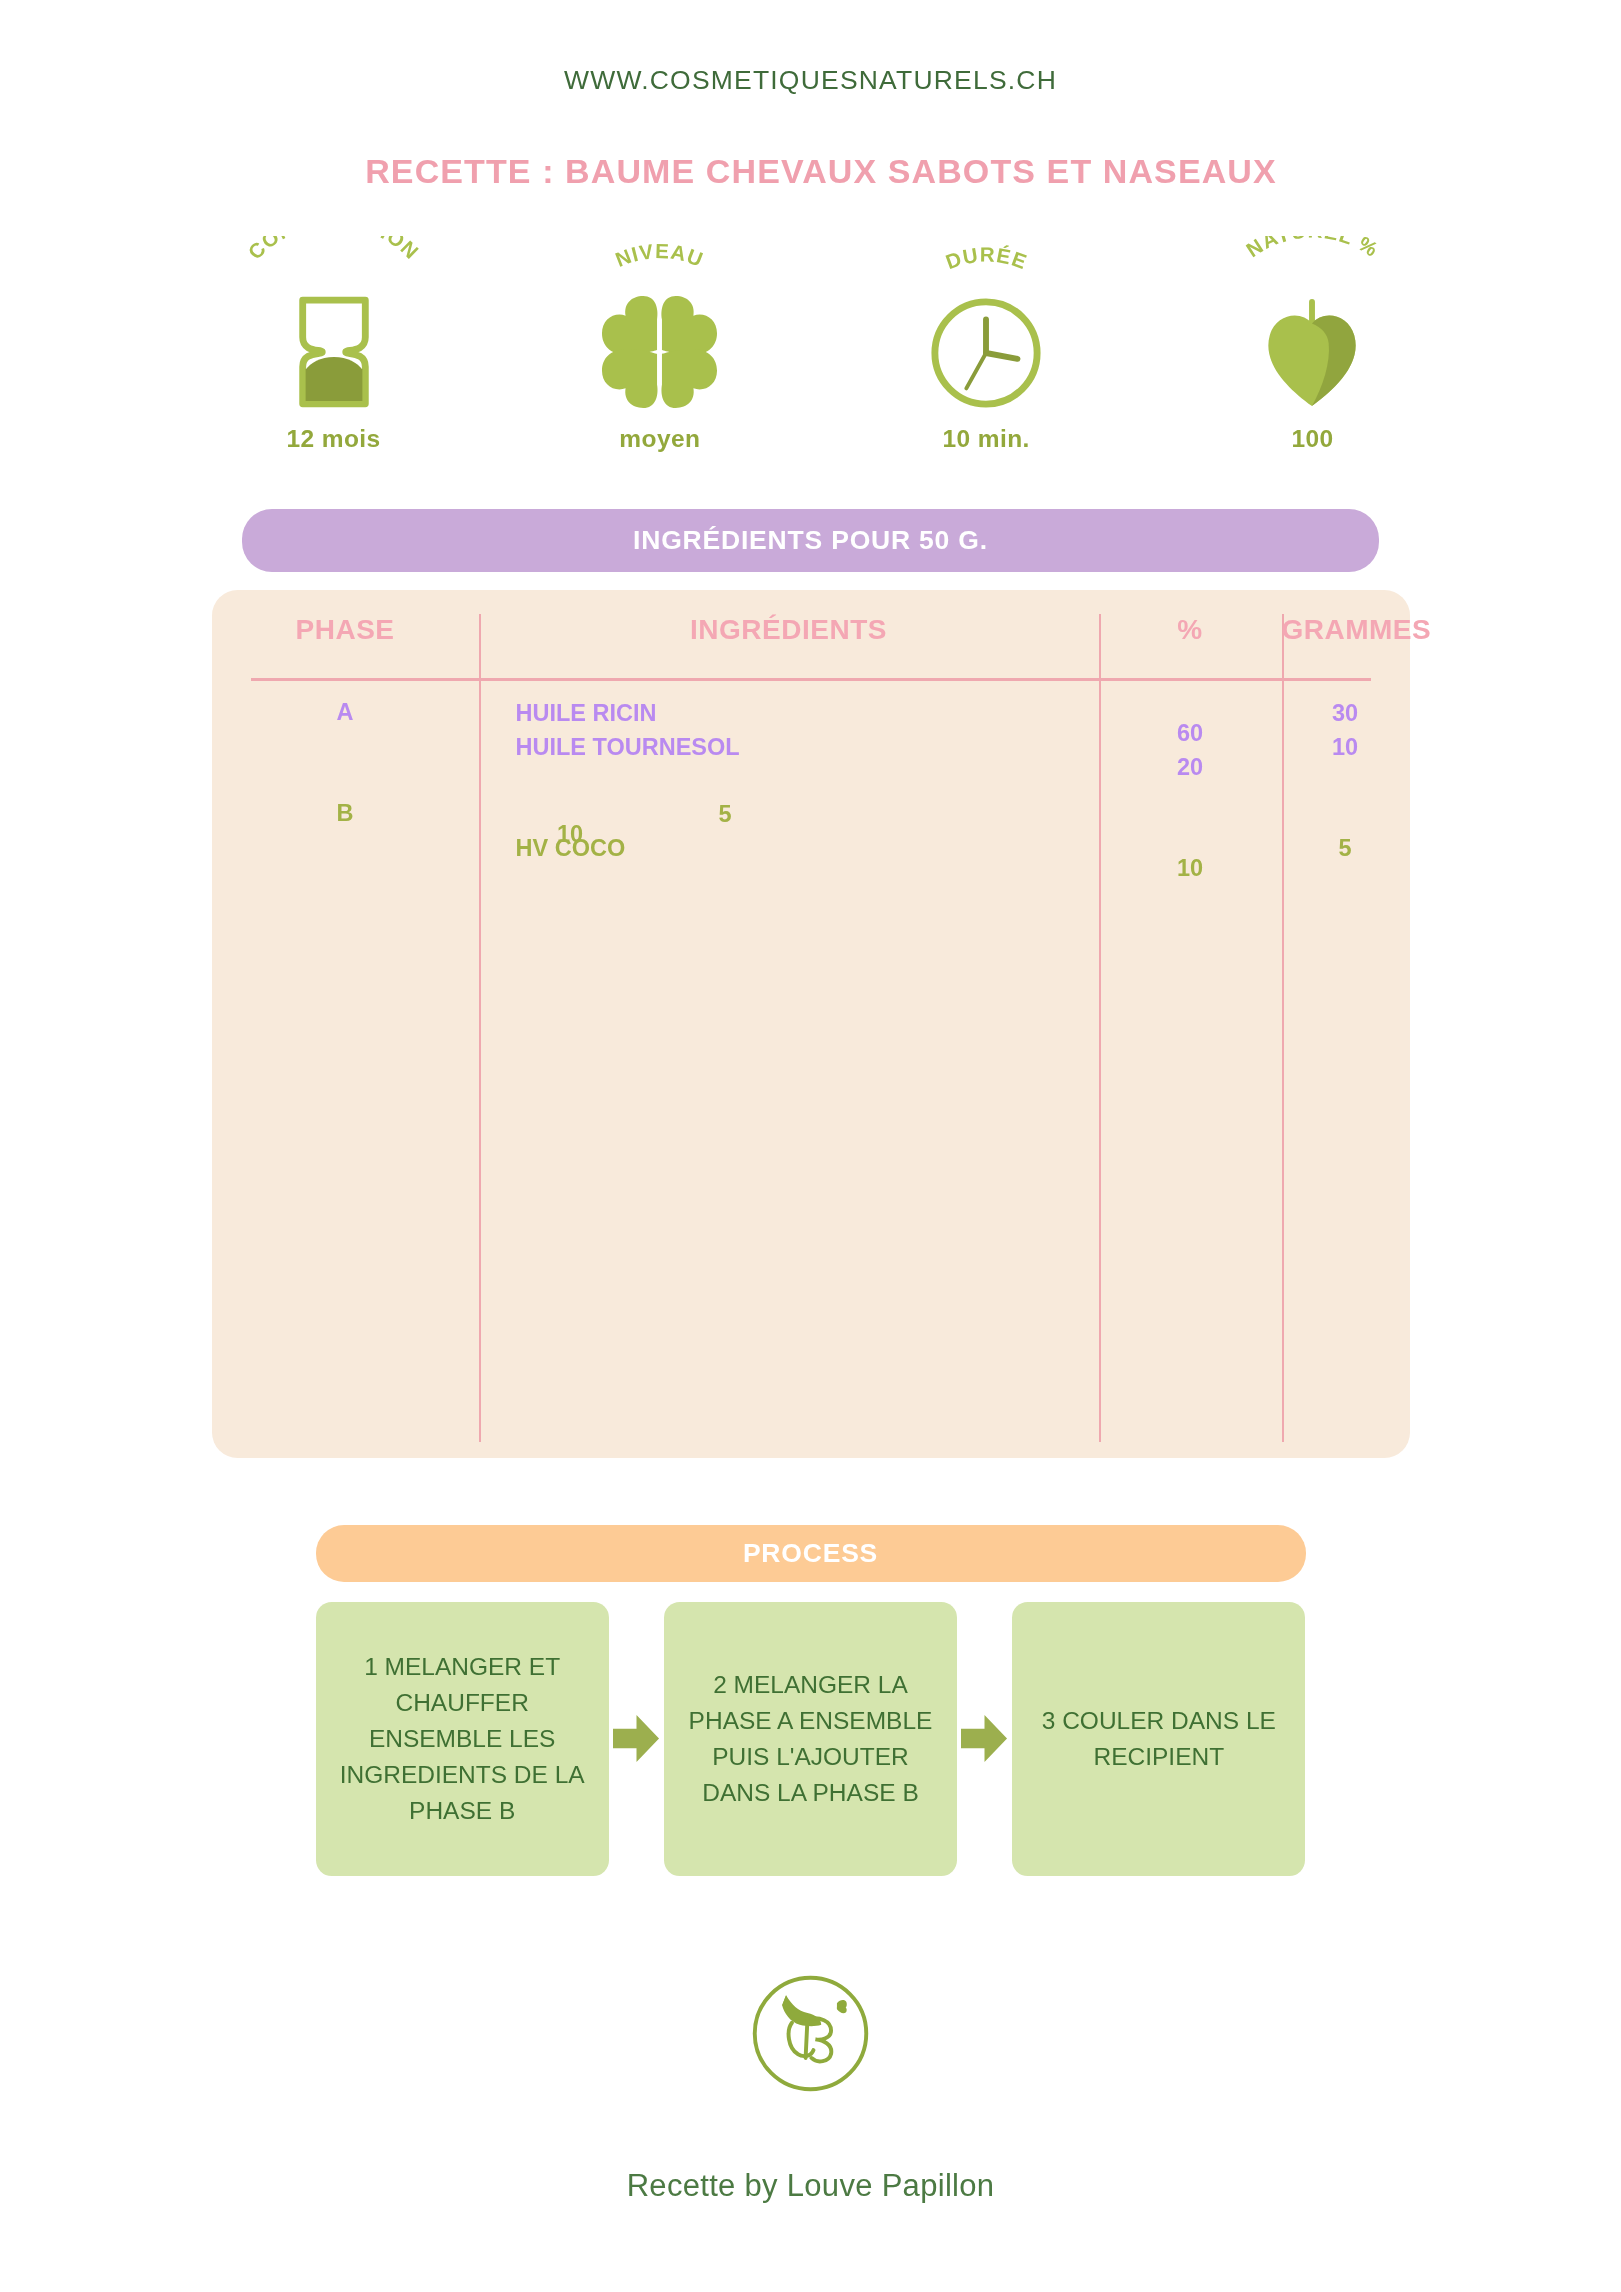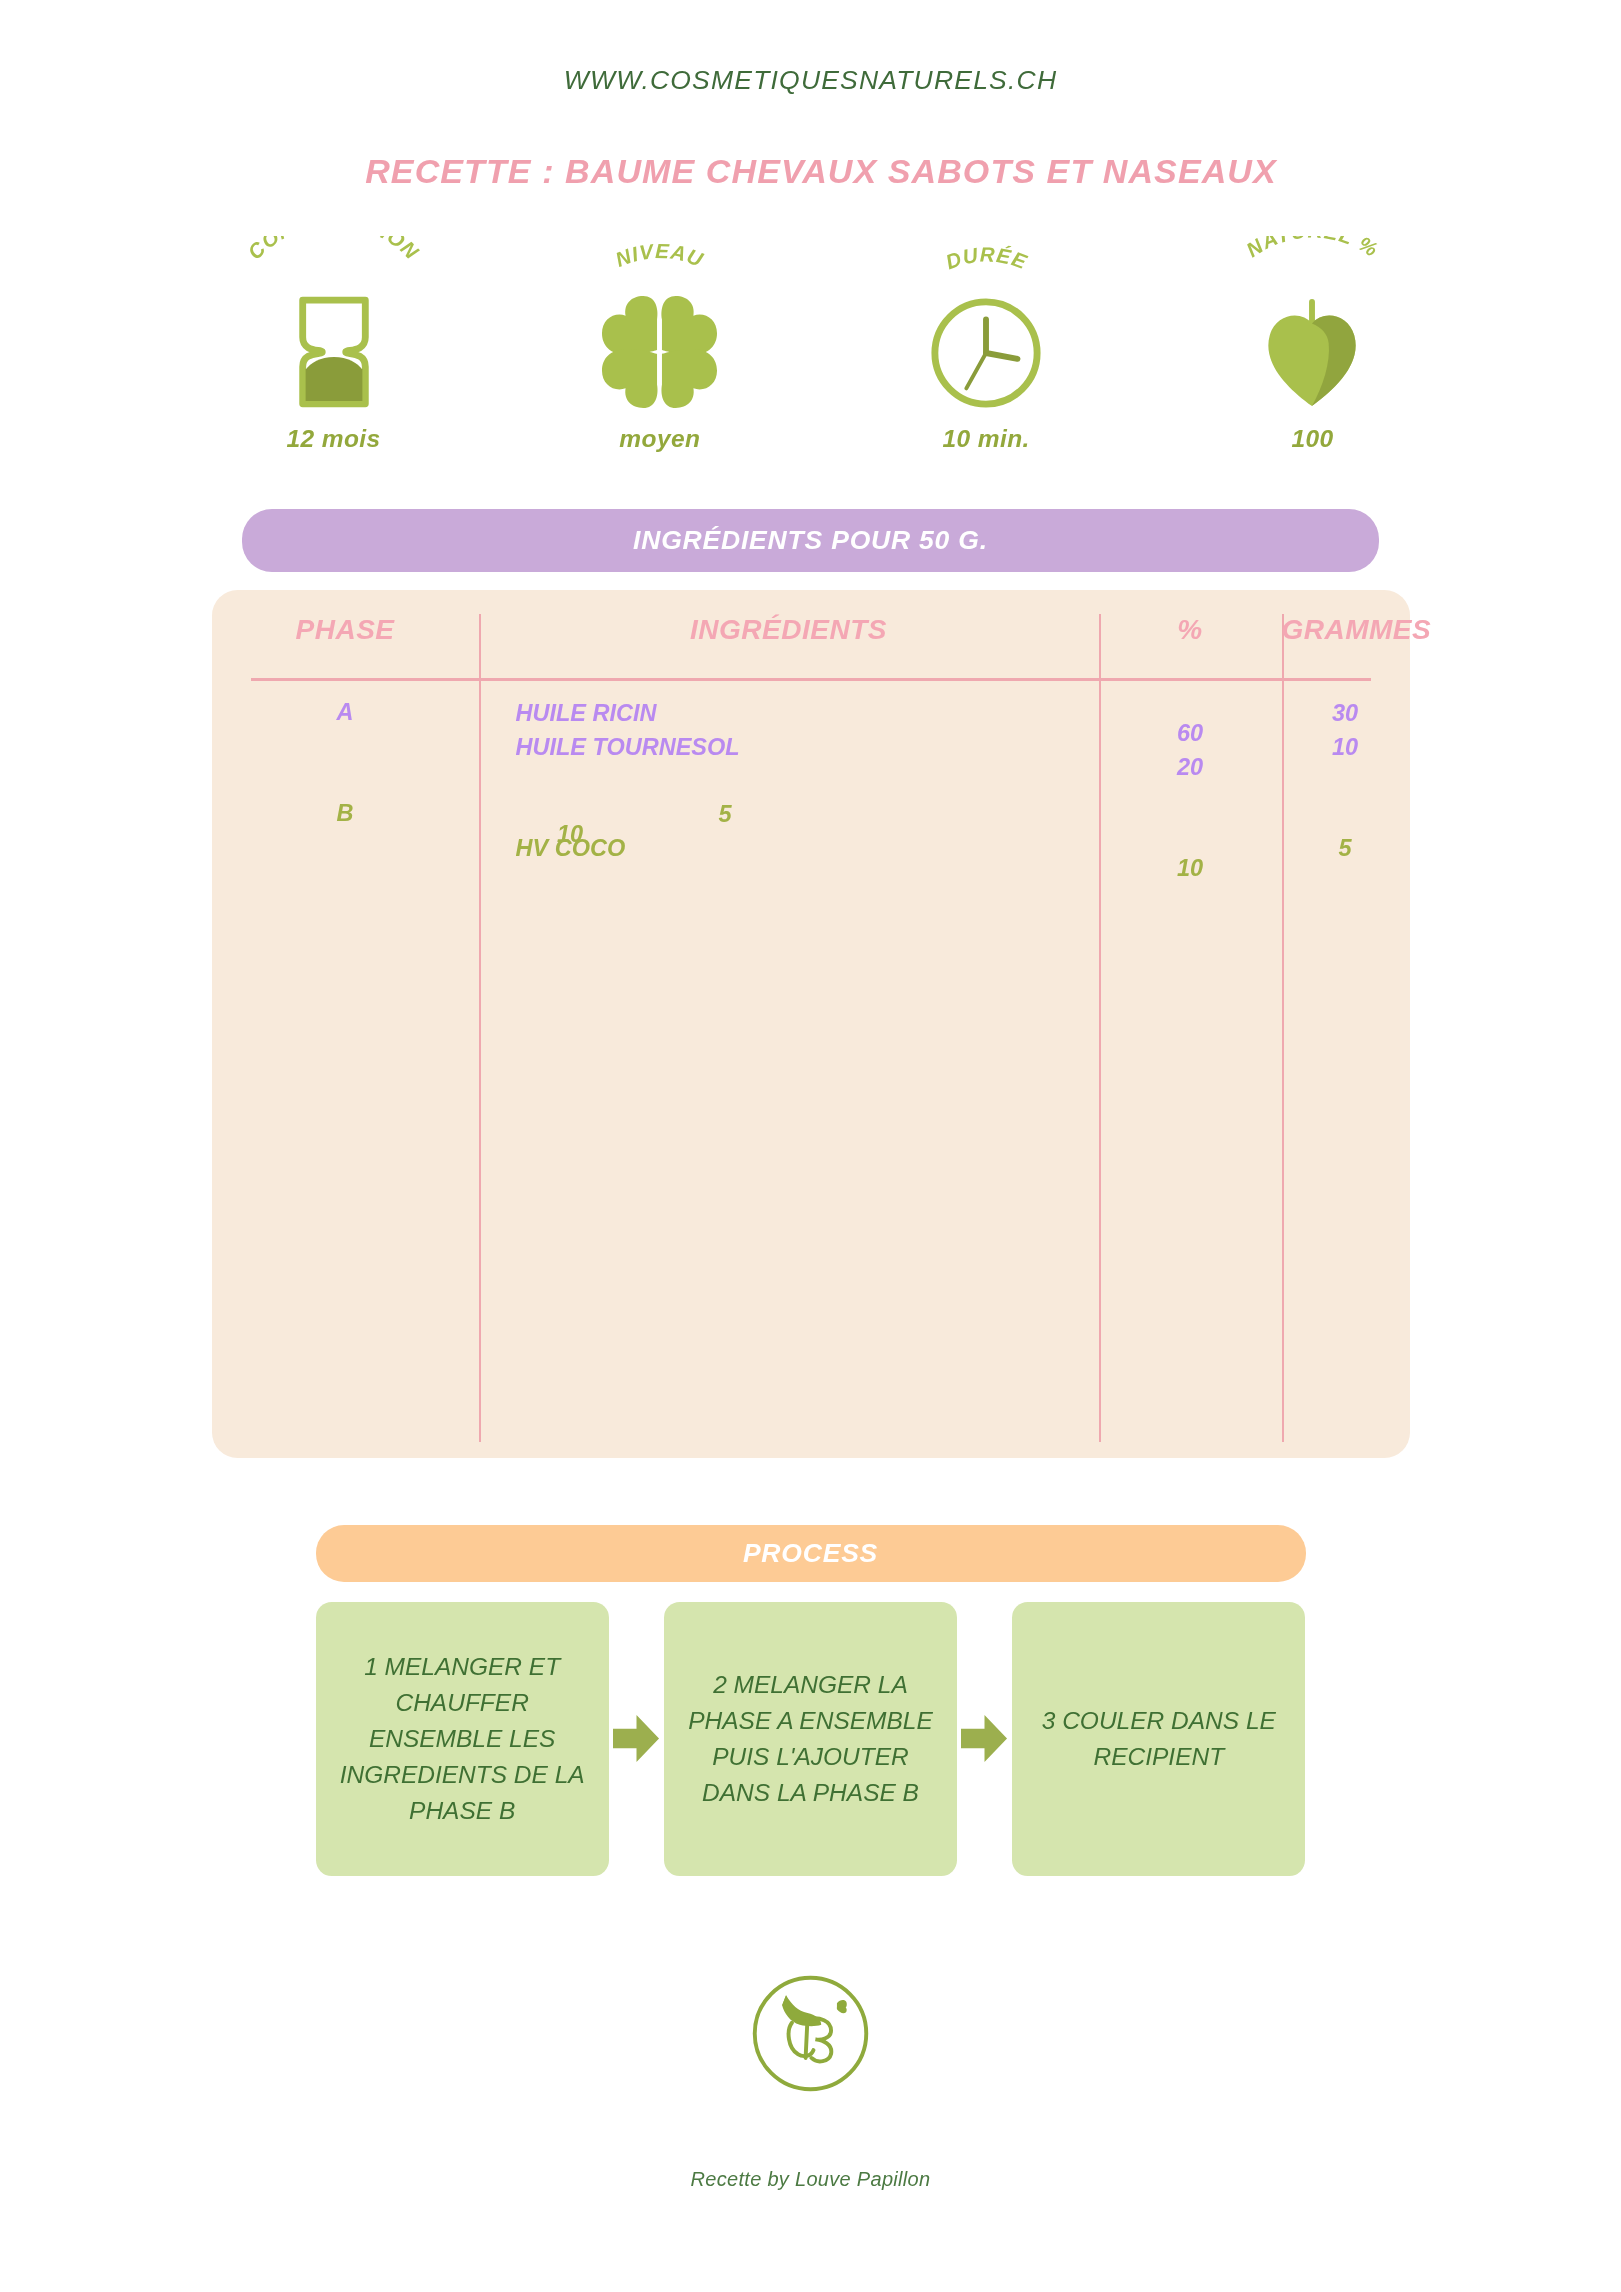--- a/index.html
+++ b/index.html
@@ -13,21 +13,20 @@
     font-family: "Liberation Sans", sans-serif;
     position: relative;
     overflow: hidden;
   }
 
   .page {
     width: 1621px;
     height: 2293px;
     position: relative;
     box-sizing: border-box;
-    font-style: italic;
   }
 
   
   .site-url {
     text-align: center;
     color: #3f6b3a;
     font-size: 26.5px;
     letter-spacing: 1.2px;
     font-weight: 400;
     padding-top: 65px;
@@ -218,21 +217,21 @@
   
   .logo-wrap {
     margin-top: 90px;
     display: flex;
     justify-content: center;
   }
   .footer-credit {
     margin-top: 67px;
     text-align: center;
     color: #4C7A43;
-    font-size: 20px;
+    font-size: 31px;
     letter-spacing: 0.3px;
   }
 </style>
 </head>
 <body>
 
 <div class="page">
 
   <div class="site-url">WWW.COSMETIQUESNATURELS.CH</div>
 

